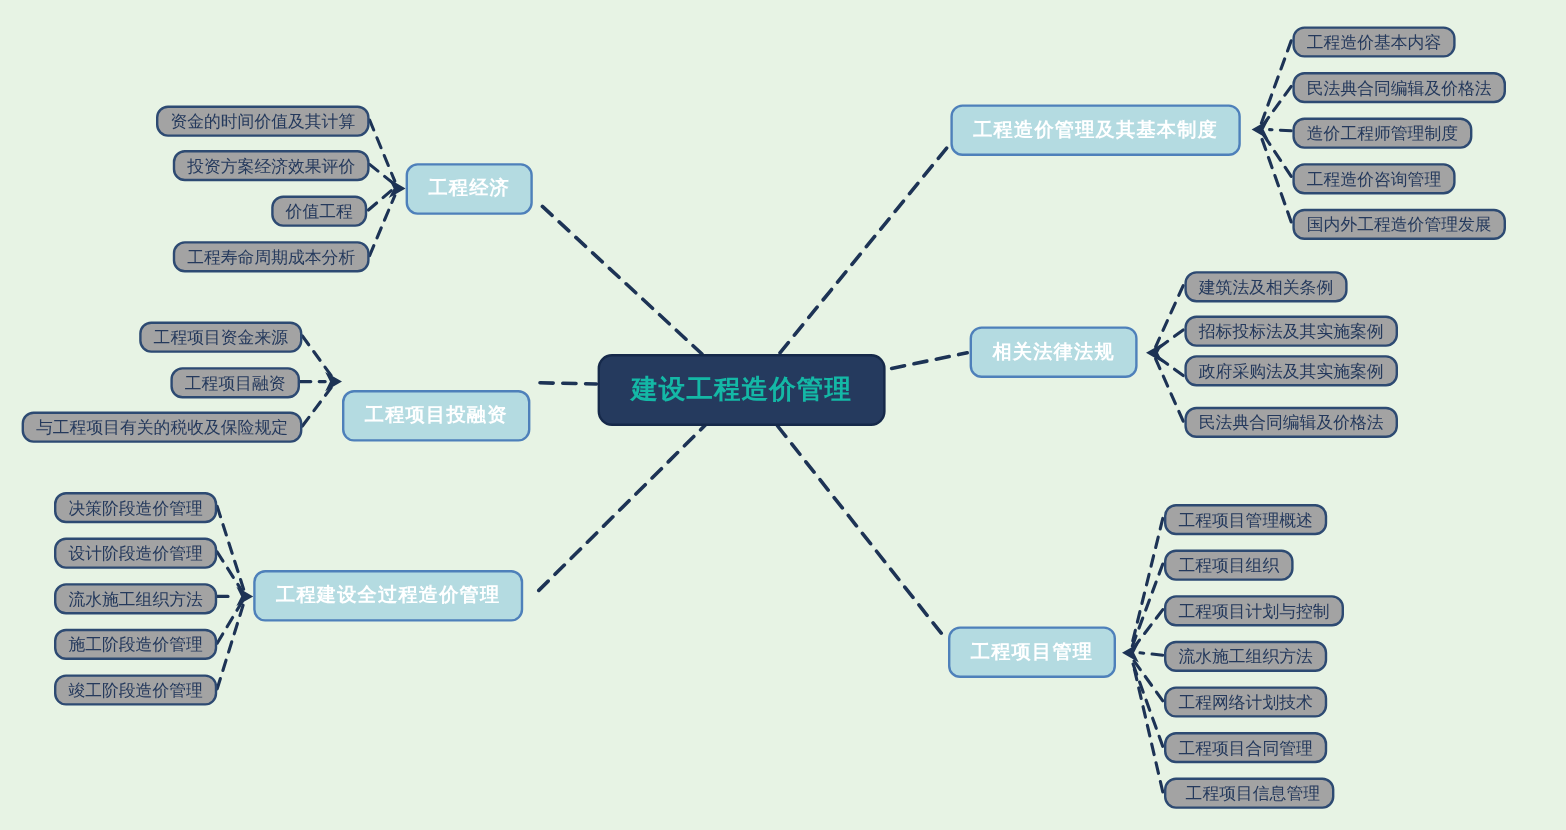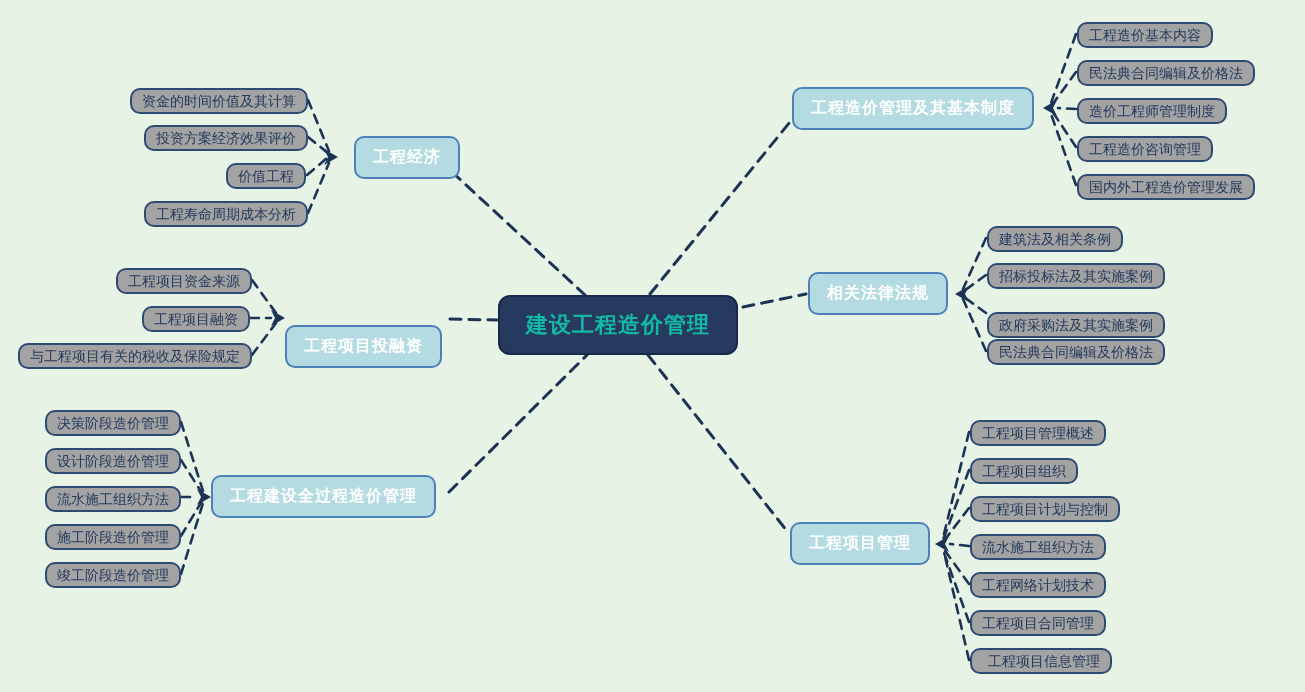--- a/index.html
+++ b/index.html
@@ -119,21 +119,21 @@
       <line class="leaf-link" x1="969" y1="546" x2="950" y2="544"></line>
       <line class="leaf-link" x1="969" y1="584" x2="943" y2="548"></line>
       <line class="leaf-link" x1="969" y1="622" x2="943" y2="550"></line>
       <line class="leaf-link" x1="969" y1="660" x2="944" y2="552"></line>
       <path class="arrow" d="M935,544 L949,536 L945,544 L949,552 Z"></path>
     </g>
   </svg>
 
   <div class="node central" style="left:498px;top:295px;">建设工程造价管理</div>
 
-  <div class="node branch" style="left:338px;top:136px;margin-left:16px;">工程经济</div>
+  <div class="node branch" style="left:338px;top:136px;">工程经济</div>
   <div class="node branch" style="left:285px;top:297px;margin-top:28px;">工程项目投融资</div>
   <div class="node branch" style="left:211px;top:475px;">工程建设全过程造价管理</div>
   <div class="node branch" style="left:792px;top:87px;">工程造价管理及其基本制度</div>
   <div class="node branch" style="left:790px;top:522px;">工程项目管理</div>
   <div class="node branch" style="left:808px;top:272px;">相关法律法规</div>
 
   <div class="node leaf" style="right:997px;top:88px;">资金的时间价值及其计算</div>
   <div class="node leaf" style="right:997px;top:125px;">投资方案经济效果评价</div>
   <div class="node leaf" style="right:999px;top:163px;">价值工程</div>
   <div class="node leaf" style="right:997px;top:201px;">工程寿命周期成本分析</div>
@@ -149,21 +149,21 @@
   <div class="node leaf" style="right:1124px;top:562px;text-align:center;">竣工阶段造价管理</div>
 
   <div class="node leaf" style="left:1077px;top:22px;">工程造价基本内容</div>
   <div class="node leaf" style="left:1077px;top:60px;">民法典合同编辑及价格法</div>
   <div class="node leaf" style="left:1077px;top:98px;">造价工程师管理制度</div>
   <div class="node leaf" style="left:1077px;top:136px;">工程造价咨询管理</div>
   <div class="node leaf" style="left:1077px;top:174px;">国内外工程造价管理发展</div>
 
   <div class="node leaf" style="left:987px;top:226px;">建筑法及相关条例</div>
   <div class="node leaf" style="left:987px;top:263px;">招标投标法及其实施案例</div>
-  <div class="node leaf" style="left:987px;top:312px;text-align:right;">政府采购法及其实施案例</div>
+  <div class="node leaf" style="left:987px;top:296px;text-align:right;">政府采购法及其实施案例</div>
   <div class="node leaf" style="left:987px;top:339px;">民法典合同编辑及价格法</div>
 
   <div class="node leaf" style="left:970px;top:420px;">工程项目管理概述</div>
   <div class="node leaf" style="left:970px;top:458px;">工程项目组织</div>
   <div class="node leaf" style="left:970px;top:496px;">工程项目计划与控制</div>
   <div class="node leaf" style="left:970px;top:534px;">流水施工组织方法</div>
   <div class="node leaf" style="left:970px;top:572px;">工程网络计划技术</div>
   <div class="node leaf" style="left:970px;top:610px;">工程项目合同管理</div>
   <div class="node leaf" style="left:970px;top:648px;padding-left:16px;">工程项目信息管理</div>
 

